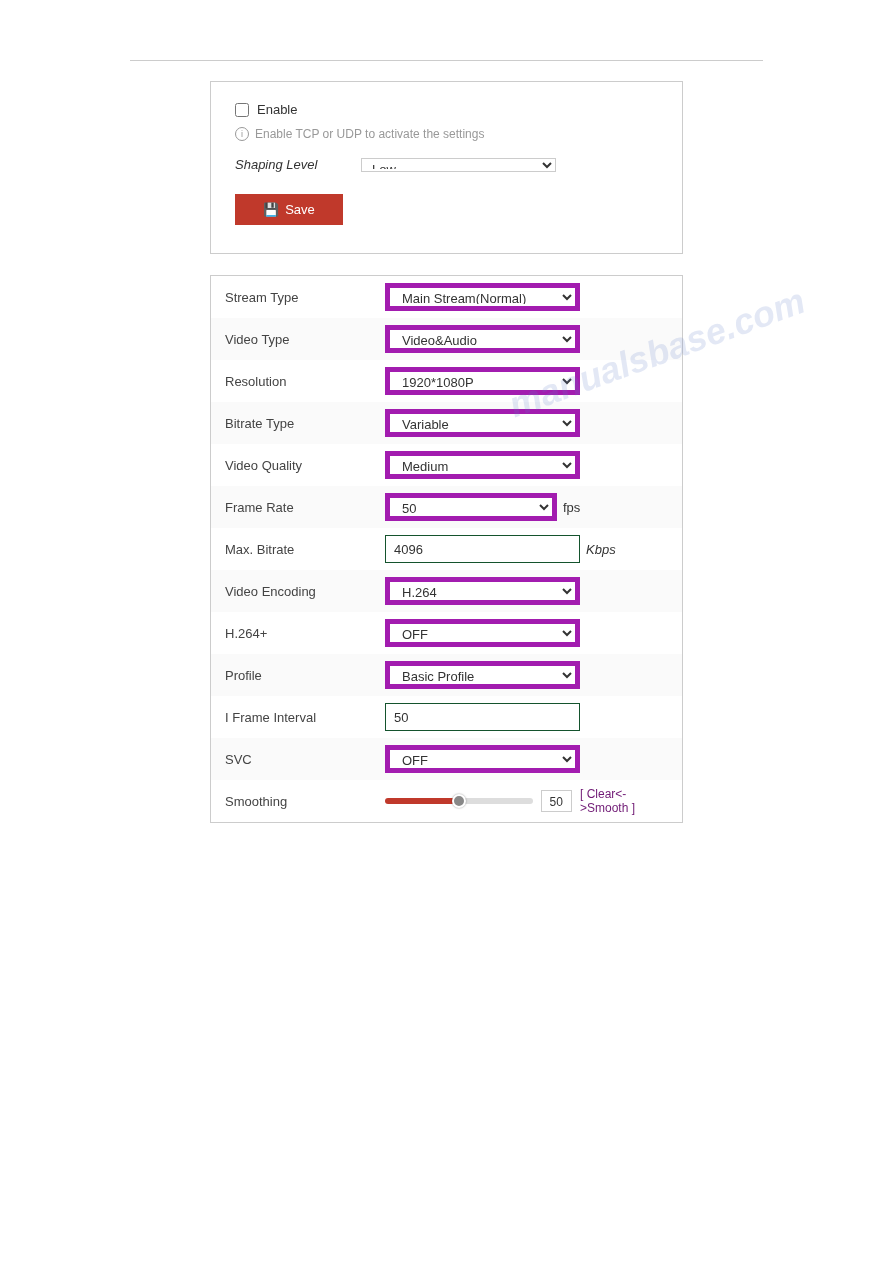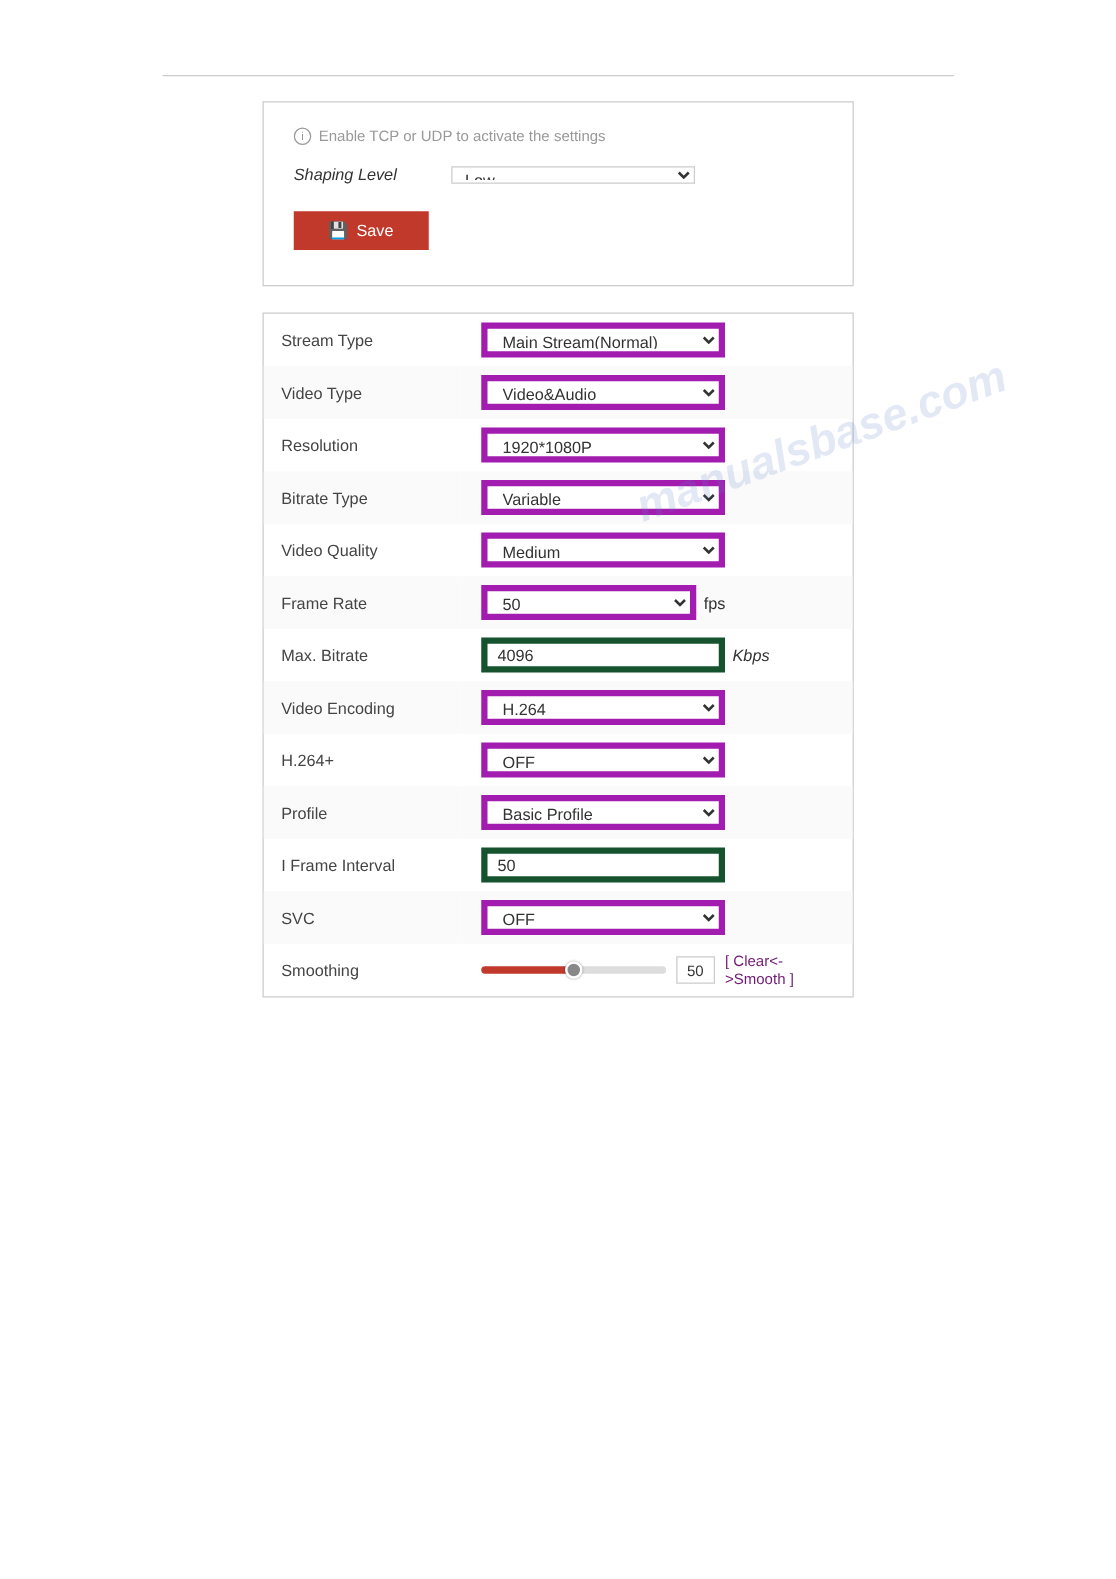--- a/index.html
+++ b/index.html
@@ -150,21 +150,21 @@
       border: 5px solid #a21caf;
       padding: 2px 8px;
       font-size: 13px;
       background: #fff;
       color: #333;
     }
 
     .stream-input {
       width: 195px;
       height: 28px;
-      border: 5px solid #14532d;
+      border: 1px solid #14532d;
       padding: 2px 8px;
       font-size: 13px;
       color: #333;
     }
 
     .fps-row {
       display: flex;
       align-items: center;
       gap: 6px;
     }
@@ -218,20 +218,24 @@
       box-shadow: 0 0 2px rgba(0,0,0,0.4);
       cursor: pointer;
     }
   </style>
 </head>
 <body>
 
 <hr class="top-divider">
 
 <div class="section-box">
+  <div class="enable-row">
+    <input type="checkbox" style="">
+    <label>Enable</label>
+  </div>
   <div class="info-row">
     <span class="info-icon">i</span>
     <span>Enable TCP or UDP to activate the settings</span>
   </div>
   <div class="field-row">
     <span class="field-label">Shaping Level</span>
     <select class="field-select">
       <option>Low</option>
       <option>Medium</option>
       <option>High</option>

